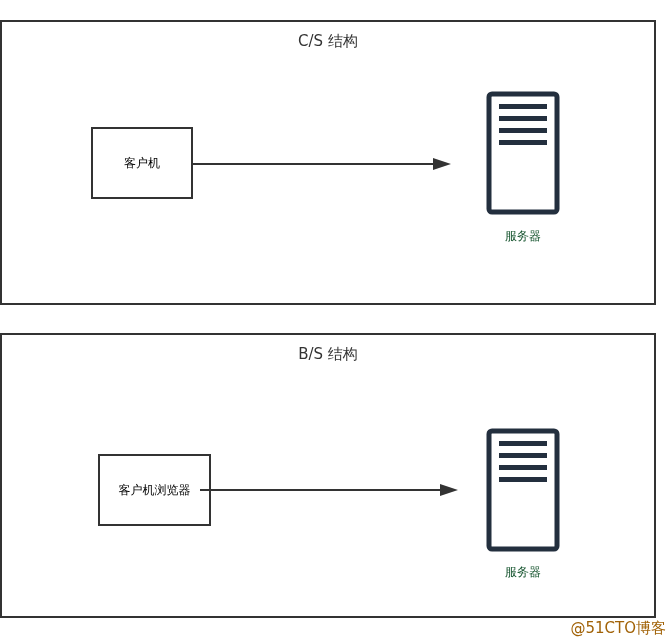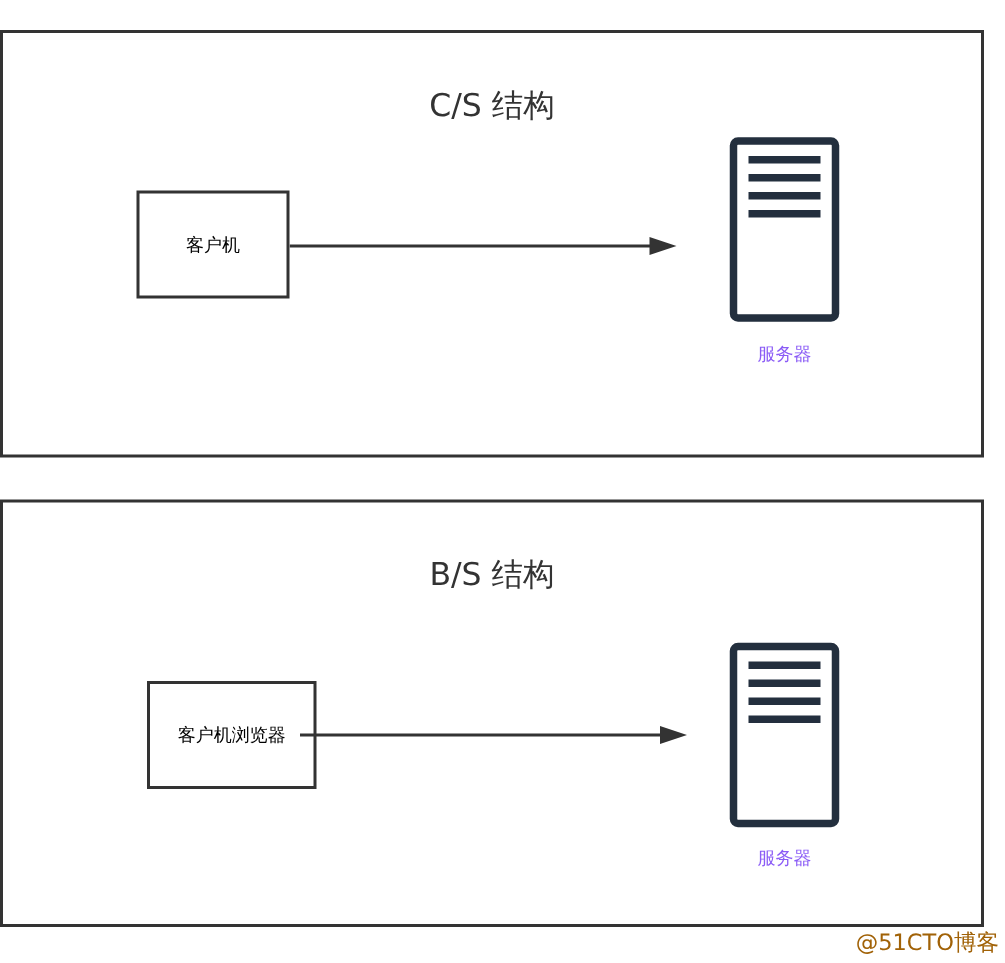--- a/index.html
+++ b/index.html
@@ -1,24 +1,24 @@
 <!DOCTYPE html>
 <html><head>
 <meta charset="utf-8">
 <style>
   html, body { margin:0; padding:0; background:#ffffff; }
   body { width:670px; height:642px; position:relative; overflow:hidden;
          font-family: "DejaVu Sans", sans-serif; color:#333333; }
   .panel { position:absolute; box-sizing:border-box; border:2px solid #333333; background:#fff; }
-  .panel-title { position:absolute; left:0; right:0; text-align:center; font-size:21px; color:#333;margin-top:24px; }
+  .panel-title { position:absolute; left:0; right:0; text-align:center; font-size:15px; color:#333; }
   .node { position:absolute; box-sizing:border-box; border:2px solid #333333; background:#fff;
           display:flex; align-items:center; justify-content:center; font-size:12px; color:#000000; }
   .arrow { position:absolute; }
   .server { position:absolute; }
-  .server-label { position:absolute; font-size:12px; color:#8b5cf6; text-align:center; width:80px; }
+  .server-label { position:absolute; font-size:12px; color:#14532d; text-align:center; width:80px; }
   .watermark { position:absolute; right:4px; bottom:4px; font-size:15px; color:#a16207; }
 </style>
 </head>
 <body>
 
 <div class="panel" style="left:0; top:20px; width:656px; height:285px;">
   <div class="panel-title" style="top:10px;">C/S 结构</div>
 </div>
 <div class="node" style="left:91px; top:127px; width:102px; height:72px;">
   <span>客户机</span>

